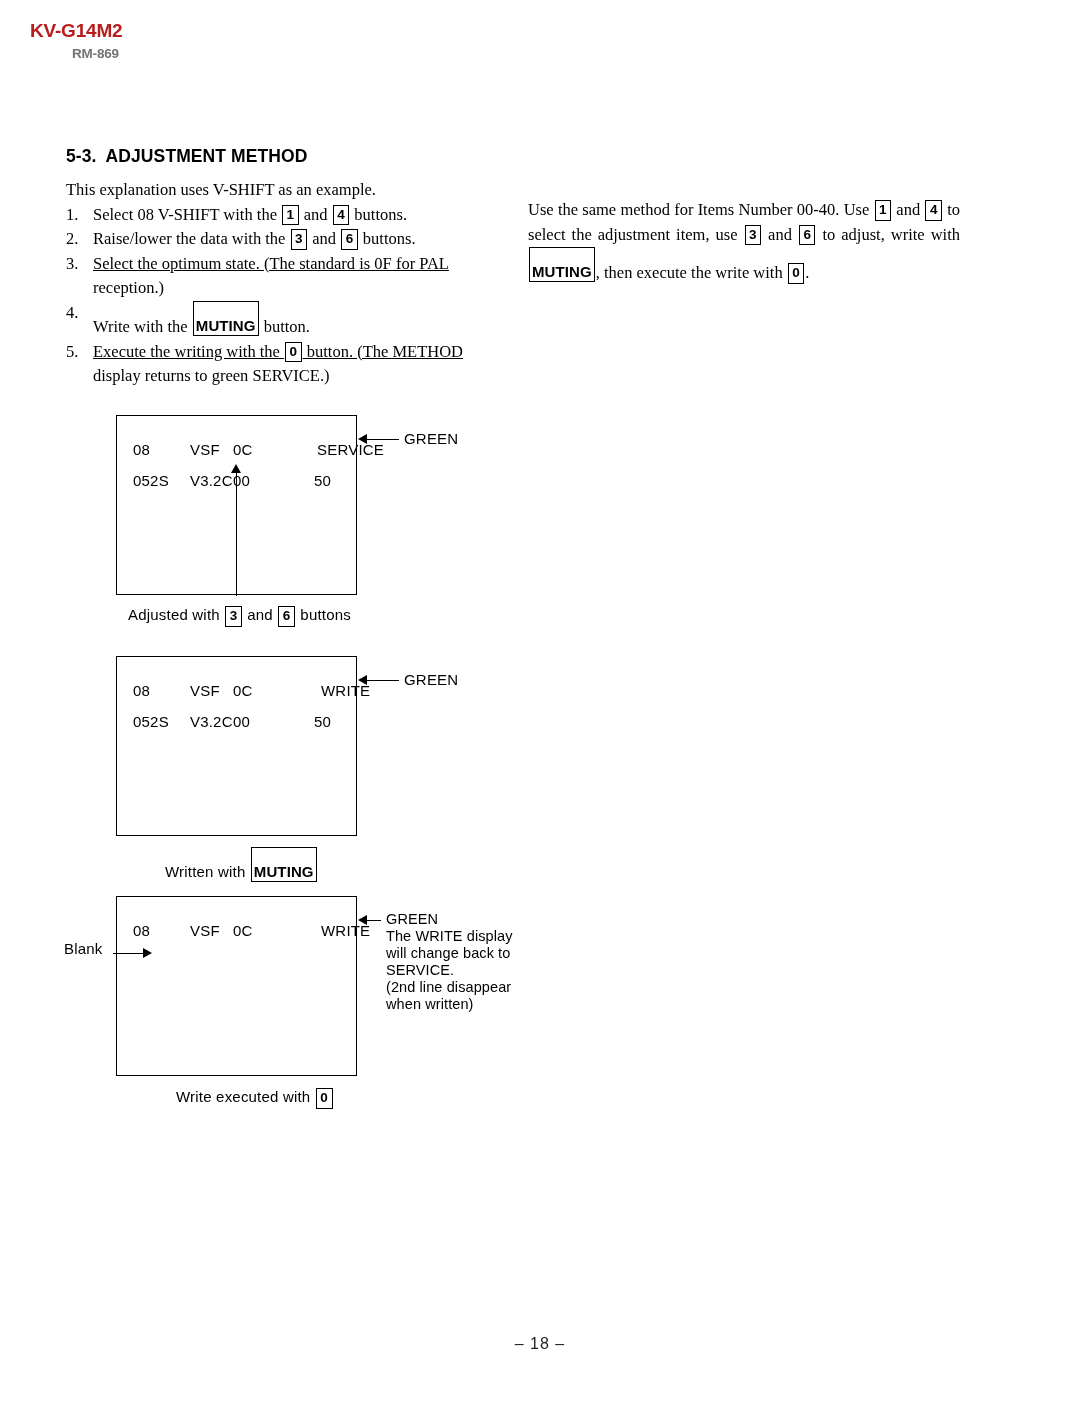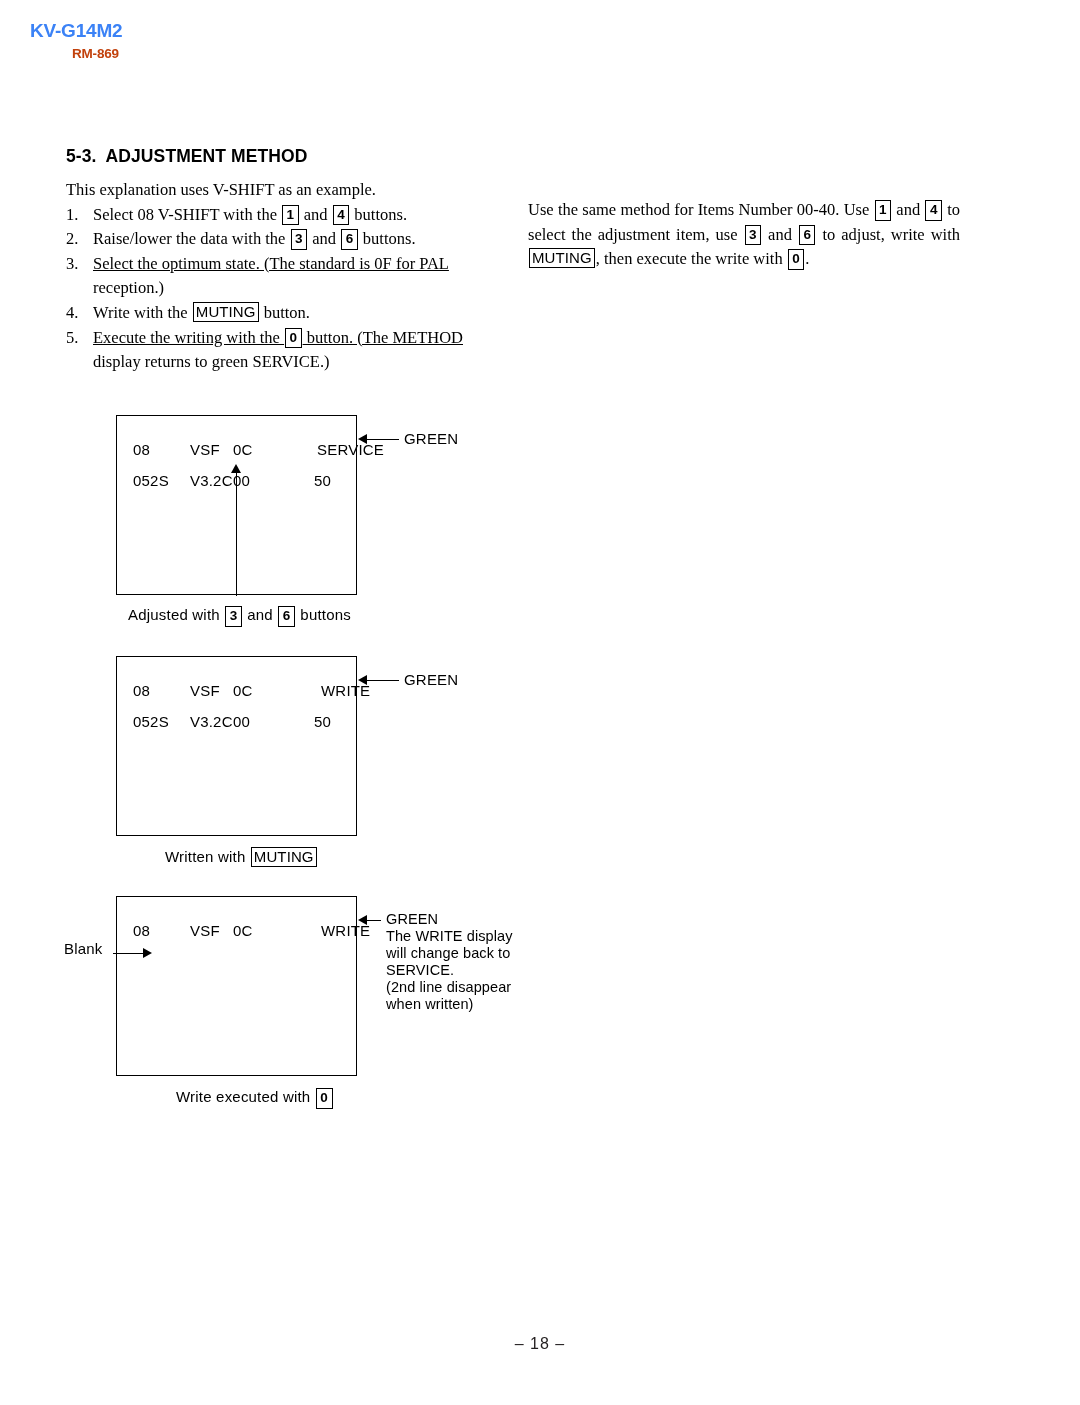--- a/index.html
+++ b/index.html
@@ -18,31 +18,31 @@
 
   
   .hdr-model {
     position: absolute;
     left: 30px;
     top: 20px;
     font-family: "Liberation Sans", sans-serif;
     font-weight: bold;
     font-size: 19px;
     letter-spacing: -0.2px;
-    color: #3b82f6;
+    color: #b91c1c;
   }
   .hdr-remote {
     position: absolute;
     left: 72px;
     top: 46px;
     font-family: "Liberation Sans", sans-serif;
     font-weight: bold;
     font-size: 13.5px;
     letter-spacing: -0.2px;
-    color: #c2410c;
+    color: #737373;
   }
 
   
   .sec-title {
     position: absolute;
     left: 66px;
     top: 146px;
     font-family: "Liberation Sans", sans-serif;
     font-weight: bold;
     font-size: 17.5px;
@@ -96,23 +96,23 @@
     border: 1.3px solid #000;
     font-family: "Liberation Sans", sans-serif;
     font-weight: bold;
     font-size: 13.5px;
     line-height: 1;
     padding: 2px 3.5px 3px 3.5px;
     vertical-align: 1px;
     margin: 0 1px;
   }
   .key.wide {
-    font-weight: normal;
+    font-weight: bold;
     font-size: 15px;
-    padding: 1px 2px 2px 2px;
+    padding: 16px 2px 2px 2px;
     letter-spacing: 0.1px;
   }
 
   
   .osd {
     position: absolute;
     border: 1.4px solid #000;
     box-sizing: border-box;
     font-family: "Liberation Sans", sans-serif;
     font-size: 15px;

